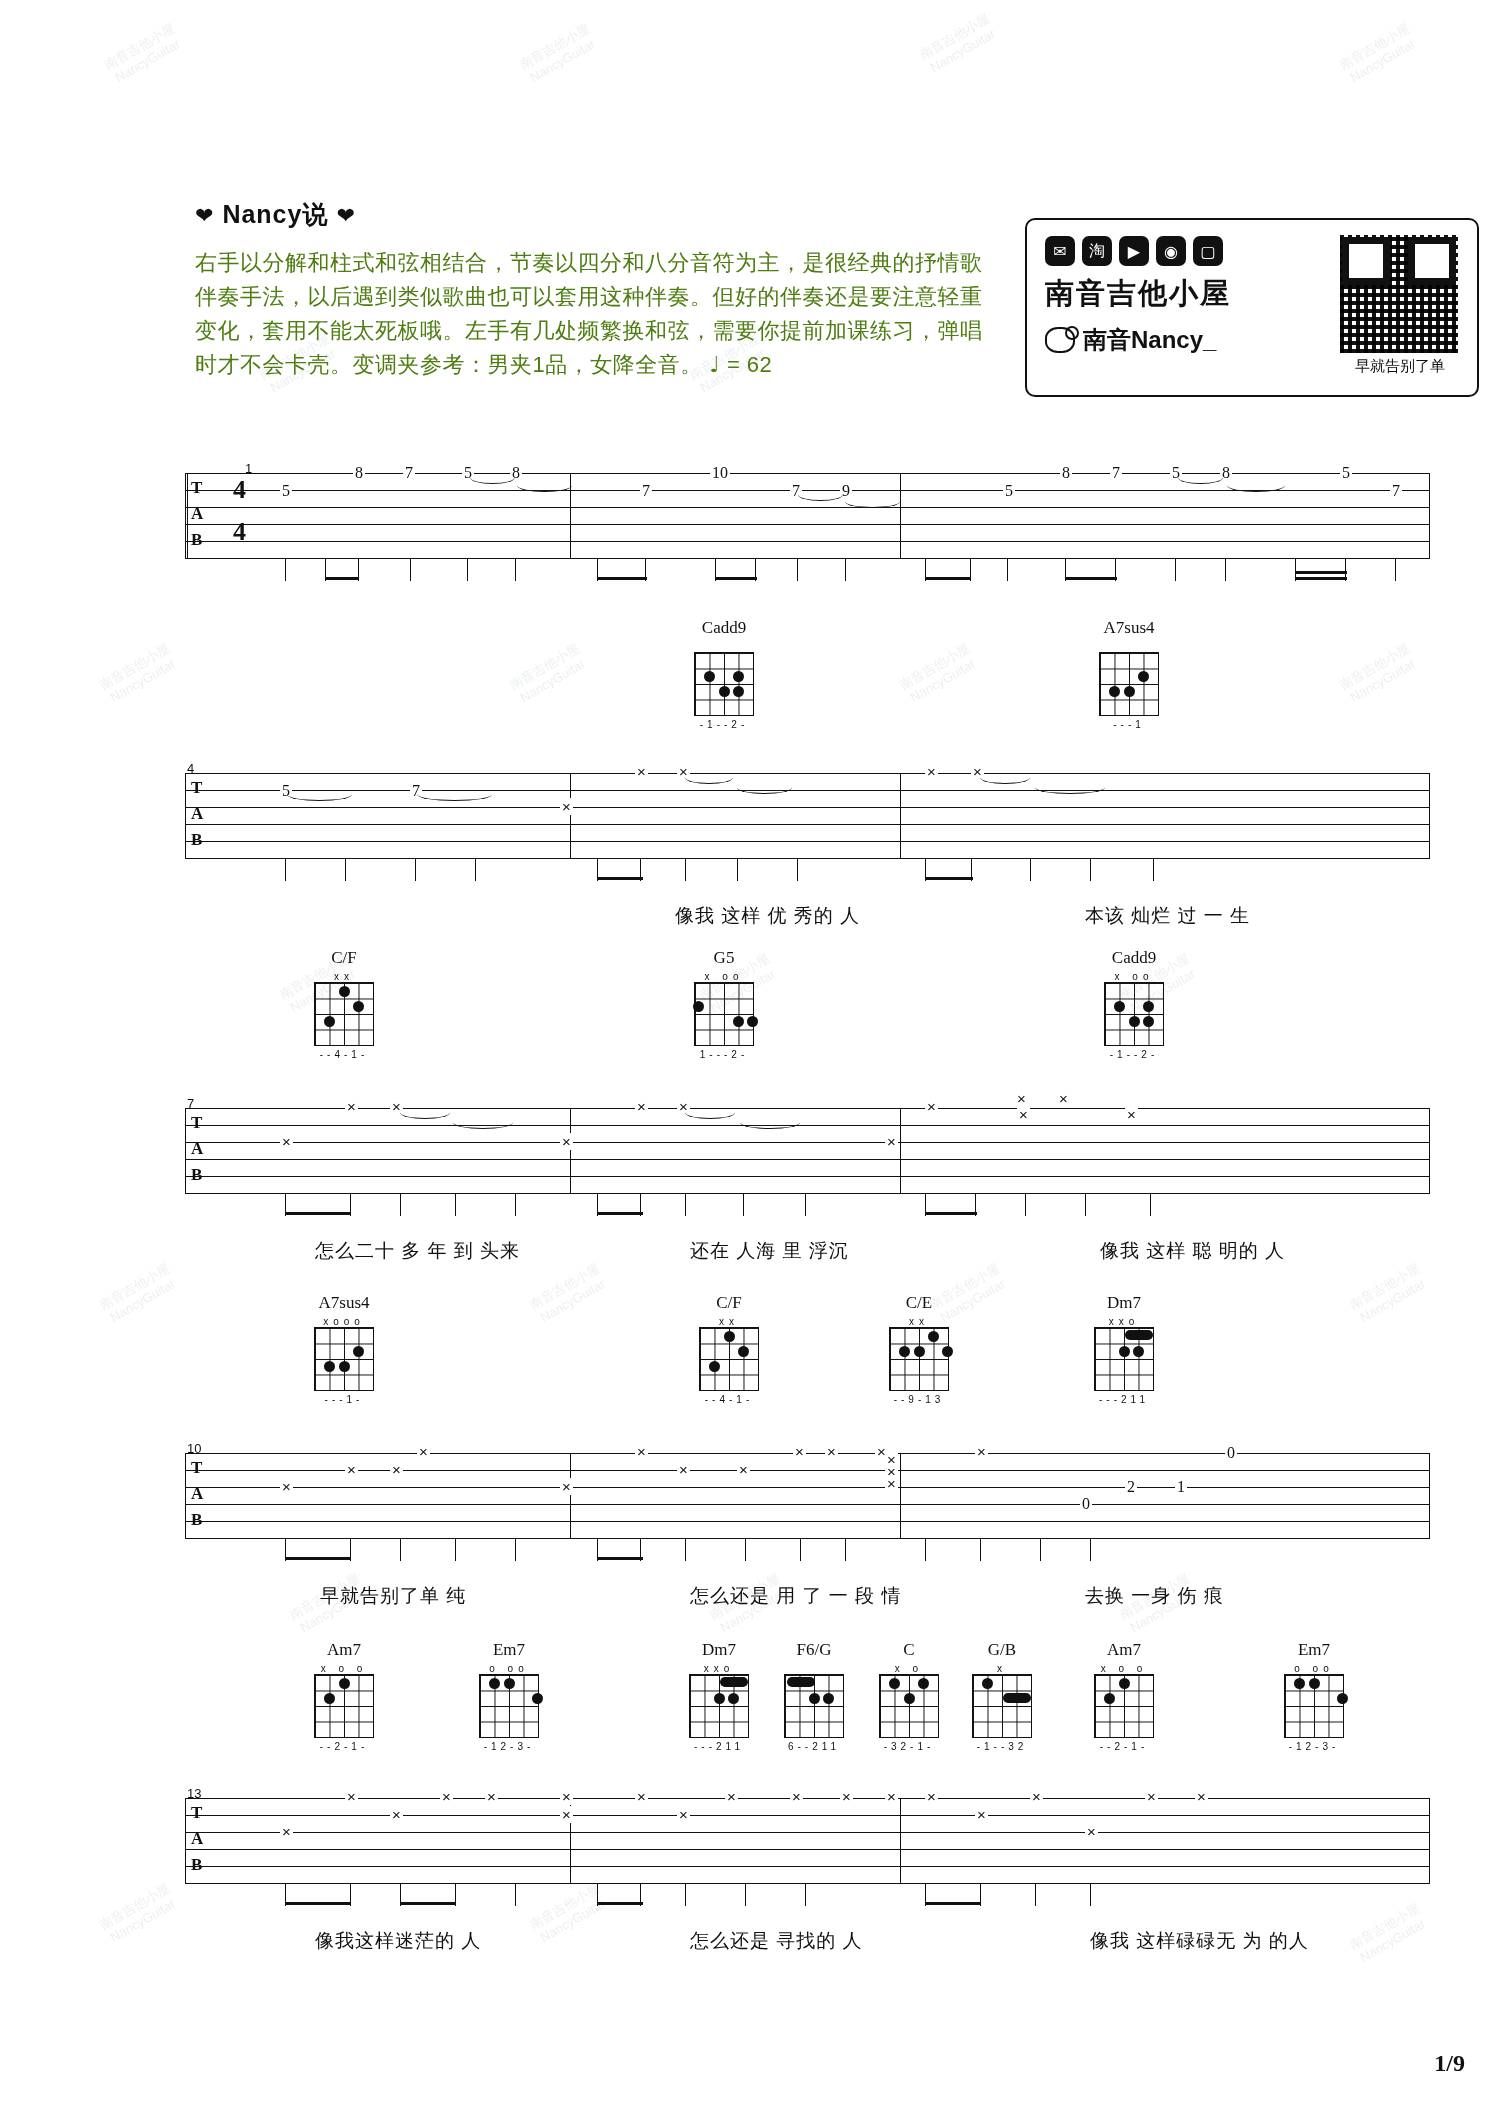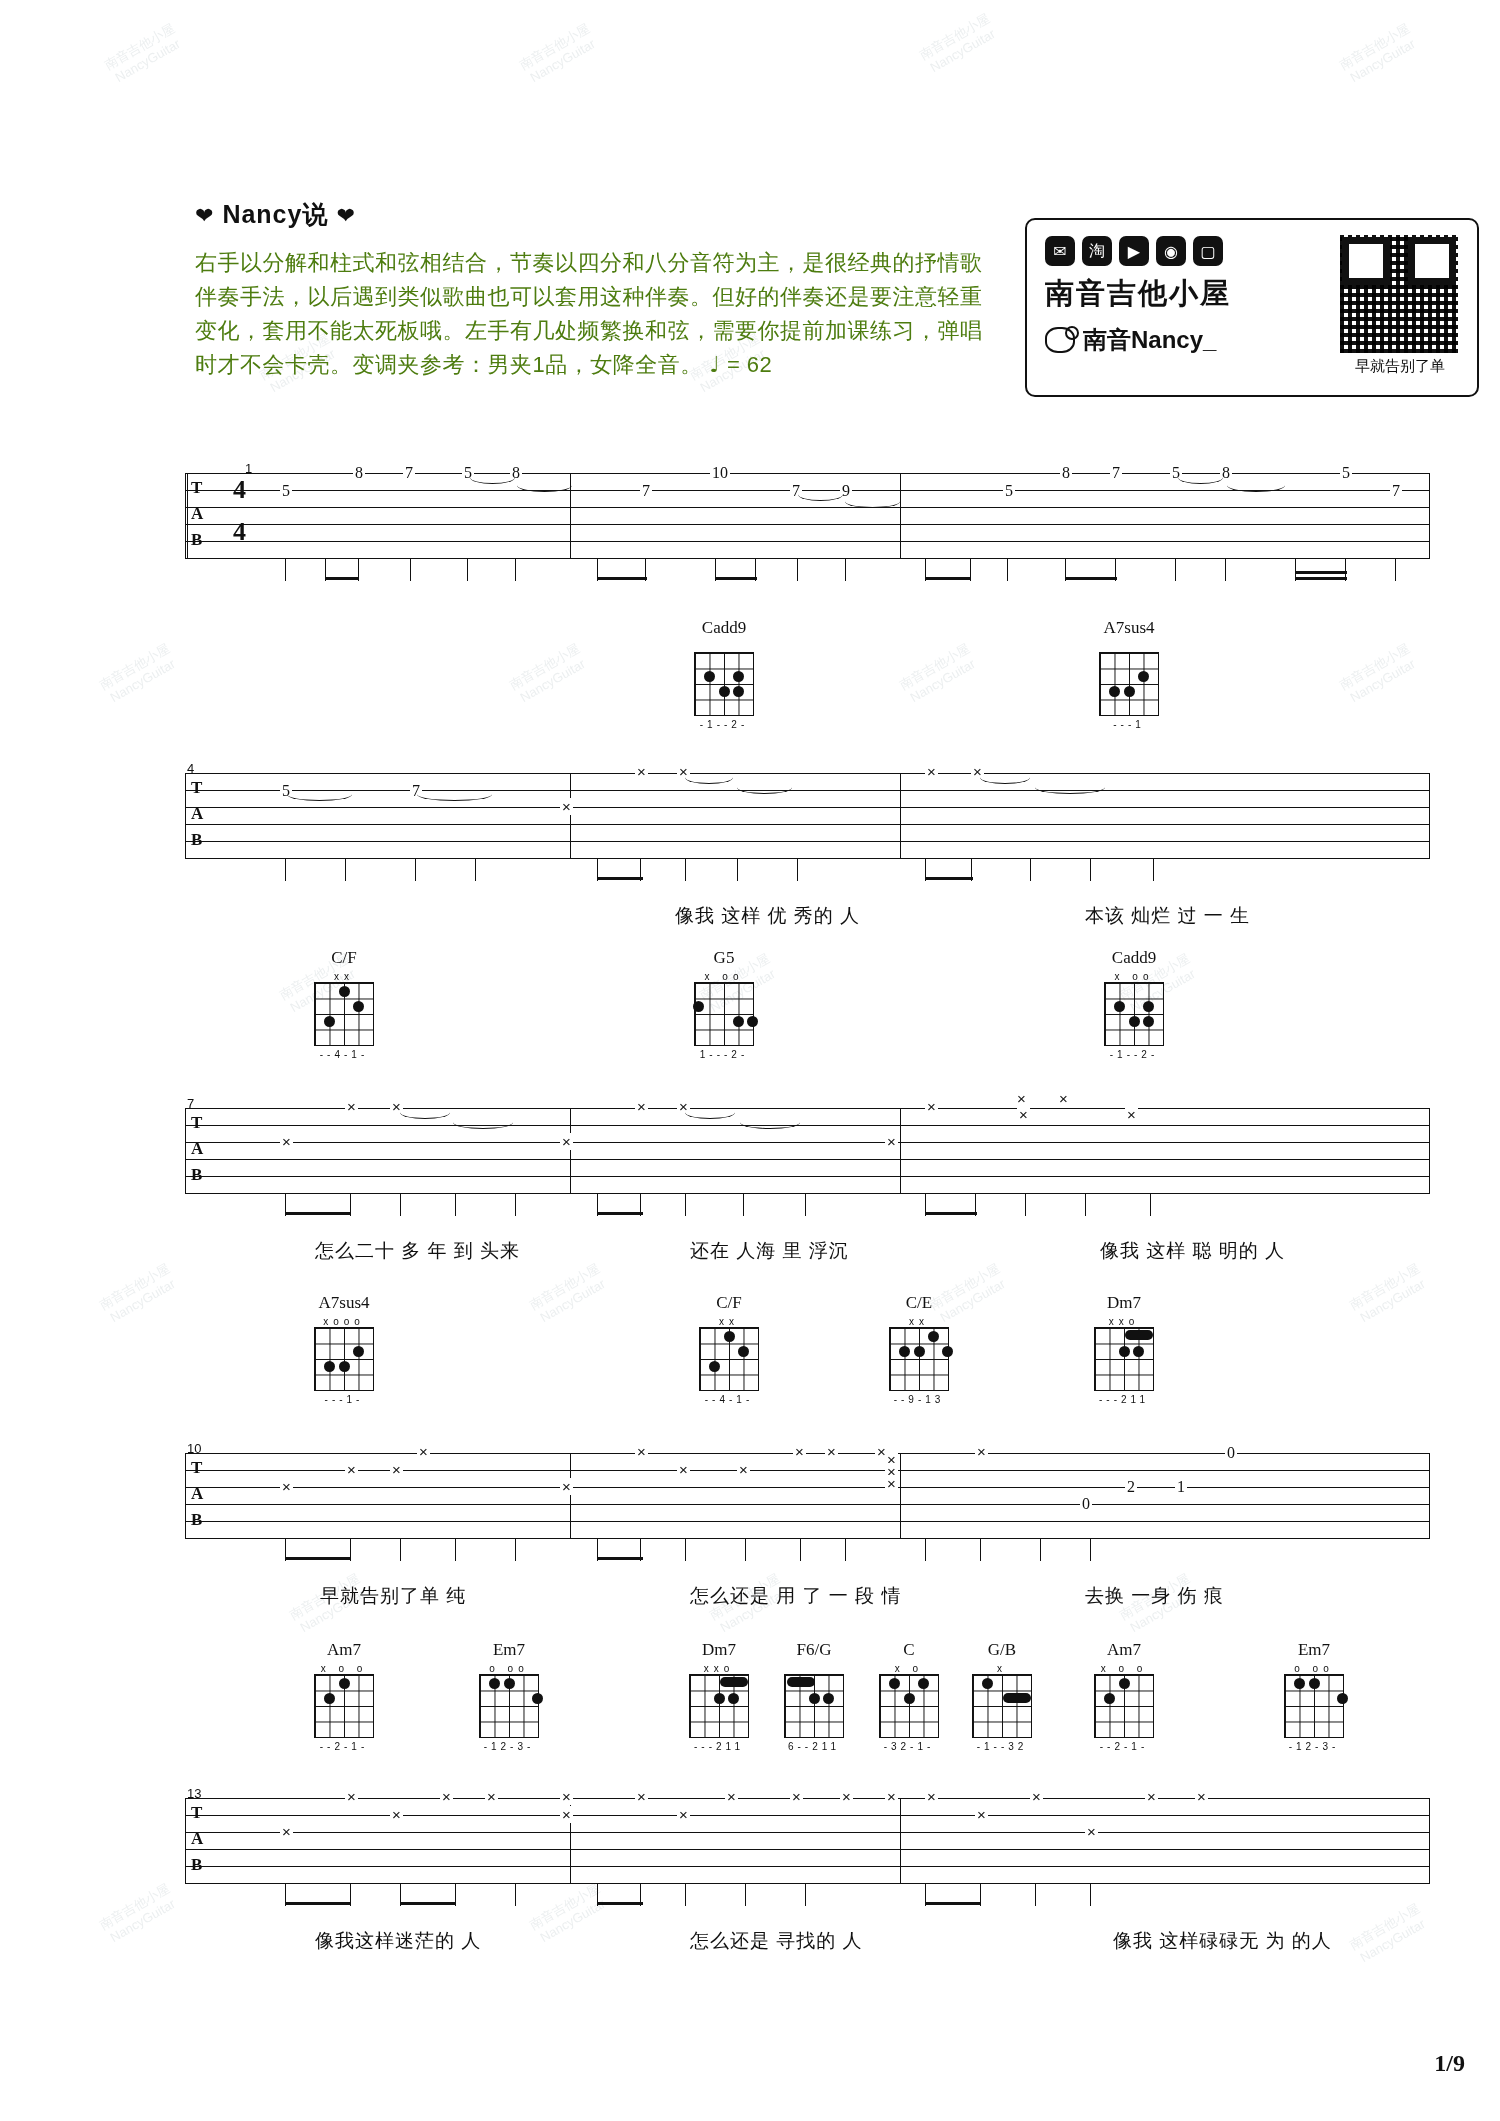--- a/index.html
+++ b/index.html
@@ -732,18 +732,18 @@
         <div class="stem" style="left:560px;top:86px;height:22px;"></div>
         <div class="stem" style="left:620px;top:86px;height:22px;"></div>
         <div class="stem" style="left:740px;top:86px;height:22px;"></div>
         <div class="stem" style="left:795px;top:86px;height:22px;"></div>
         <div class="beam" style="left:740px;top:104px;width:56px;"></div>
         <div class="stem" style="left:850px;top:86px;height:22px;"></div>
         <div class="stem" style="left:905px;top:86px;height:22px;"></div>
       </div>
       <div class="lyrics" style="left:130px;top:130px;">像我这样迷茫的  人</div>
       <div class="lyrics" style="left:505px;top:130px;">怎么还是 寻找的    人</div>
-      <div class="lyrics" style="left:905px;top:130px;margin-left:23px;">像我 这样碌碌无   为 的人</div>
+      <div class="lyrics" style="left:905px;top:130px;">像我 这样碌碌无   为 的人</div>
     </div>
 
     <div class="pagenum">1/9</div>
   </div>
 </div>
 
 </body></html>

